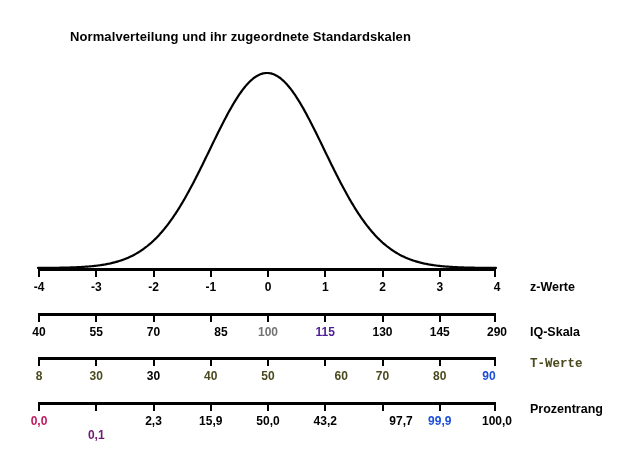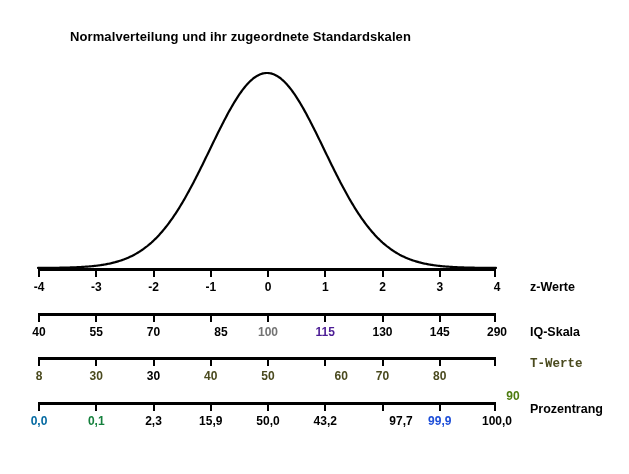--- a/index.html
+++ b/index.html
@@ -171,32 +171,32 @@
         <div class="tick-label" style="left: 172.75px; color: rgb(74, 74, 30);">40</div>
         <div class="tick" style="left: 229px;"></div>
         <div class="tick-label" style="left: 230px; color: rgb(74, 74, 30);">50</div>
         <div class="tick" style="left: 286.25px;"></div>
         <div class="tick-label" style="left: 287.25px; color: rgb(74, 74, 30); padding-left: 32px;">60</div>
         <div class="tick" style="left: 343.5px;"></div>
         <div class="tick-label" style="left: 344.5px; color: rgb(74, 74, 30);">70</div>
         <div class="tick" style="left: 400.75px;"></div>
         <div class="tick-label" style="left: 401.75px; color: rgb(74, 74, 30);">80</div>
         <div class="tick" style="left: 456px;"></div>
-        <div class="tick-label" style="left: 475px; color: #4d7c0f; margin-top: 20px;">90</div>
+        <div class="tick-label" style="left: 451px; color: #1d4ed8;">90</div>
       </div>
     <div class="scale-name olive" style="top:0px;">T-Werte</div>
   </div>
 
   <div class="scale-row" id="scale-row-3" style="top:402px;">
     <div class="scale-axis">
       <div class="axis-line"></div>
     <div class="tick" style="left: 0px;"></div>
-        <div class="tick-label" style="left: 1px; color: #0369a1;">0,0</div>
-        <div class="tick" style="left: 57.25px;"></div>
-        <div class="tick-label" style="left: 58.25px; color: #15803d;">0,1</div>
+        <div class="tick-label" style="left: 1px; color: #be185d;">0,0</div>
+        <div class="tick" style="left: 57.25px;"></div>
+        <div class="tick-label" style="left: 58.25px; color: #701a75; margin-top: 14px;">0,1</div>
         <div class="tick" style="left: 114.5px;"></div>
         <div class="tick-label" style="left: 115.5px; color: rgb(0, 0, 0);">2,3</div>
         <div class="tick" style="left: 171.75px;"></div>
         <div class="tick-label" style="left: 172.75px; color: rgb(0, 0, 0);">15,9</div>
         <div class="tick" style="left: 229px;"></div>
         <div class="tick-label" style="left: 230px; color: rgb(0, 0, 0);">50,0</div>
         <div class="tick" style="left: 286.25px;"></div>
         <div class="tick-label" style="left: 287.25px; color: rgb(0, 0, 0);">43,2</div>
         <div class="tick" style="left: 343.5px;"></div>
         <div class="tick-label" style="left: 363px; color: rgb(0, 0, 0);">97,7</div>

